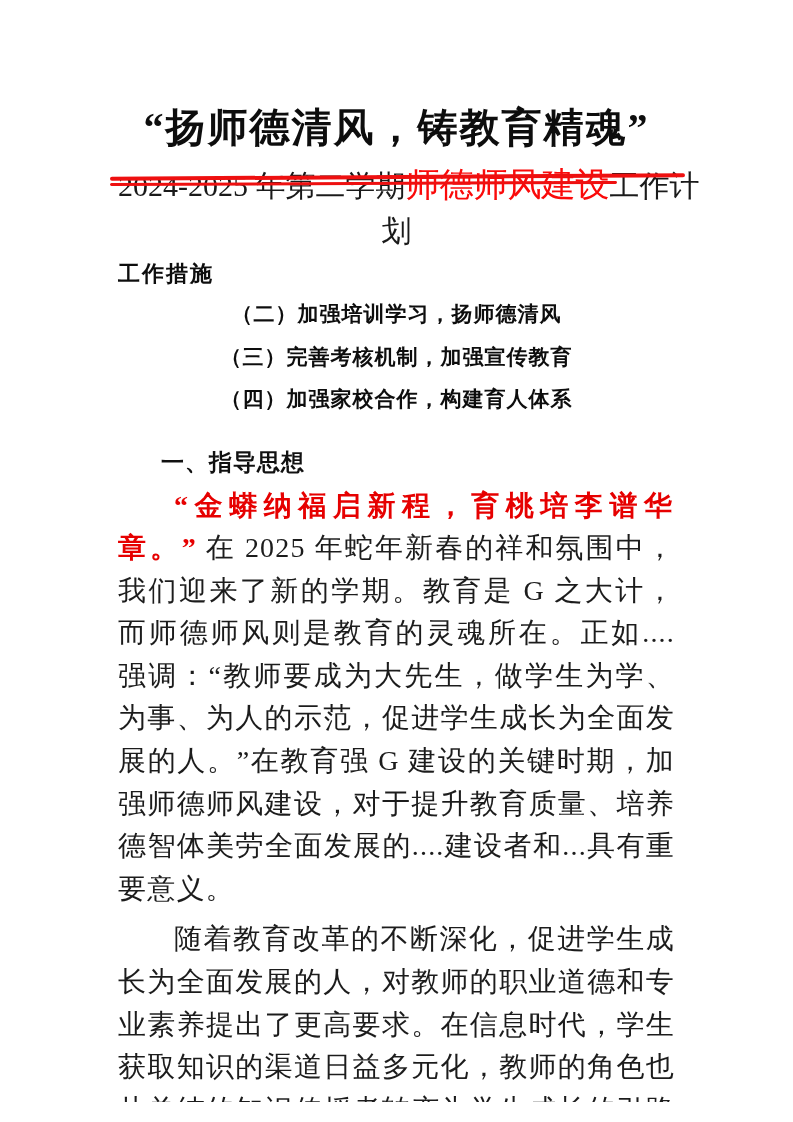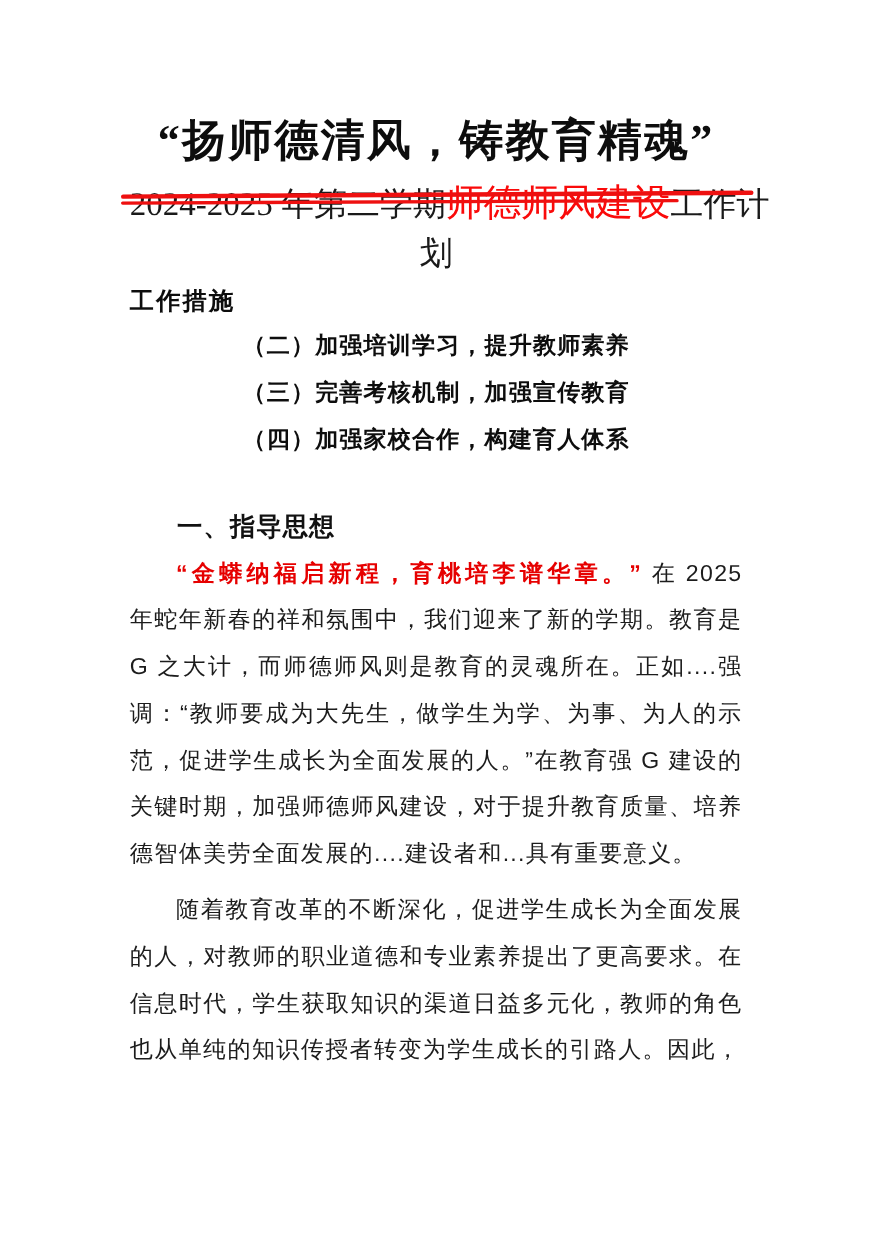--- a/index.html
+++ b/index.html
@@ -88,40 +88,40 @@
     font-size: 21px;
     line-height: 42.5px;
     font-weight: 700;
     letter-spacing: 1px;
     color: #0d0d0d;
     white-space: nowrap;
   }
 
   
   .section-heading {
-    margin-top: 42px;
+    margin-top: 26px;
     padding-left: 43px;
     font-size: 23px;
     line-height: 30px;
     font-weight: 700;
     color: #111111;
     font-family: "Liberation Sans", sans-serif;
     letter-spacing: 1px;
   }
 
   
   .body-paragraph {
     margin: 8px 0 0 0;
-    font-size: 21px;
+    font-size: 28px;
     line-height: 42.6px;
     text-align: justify;
     text-indent: 2em;
     letter-spacing: 1.2px;
     color: #1c1c1c;
-    font-family: Liberation Sans, sans-serif;
+    font-family: Liberation Serif, serif;
   }
   .red-quote {
     color: #e60000;
     letter-spacing: 3px;
     font-weight: 600;
     margin-right: 6px;
   }
 </style>
 </head>
 <body>
@@ -134,21 +134,21 @@
     <div class="subtitle">
       <div class="row"><span>2024-2025 年第二学期</span><span class="deleted-red">师德师风建设</span><span>工作计</span></div>
       <div class="row">划</div>
       <div class="strike-line one"></div>
       <div class="strike-line two"></div>
     </div>
 
     <div class="measures-heading">工作措施</div>
 
     <div class="measures-list">
-      <div class="measure-item">（二）加强培训学习，提升教师素养</div>
+      <div class="measure-item">（二）加强培训学习，扬师德清风</div>
       <div class="measure-item">（三）完善考核机制，加强宣传教育</div>
       <div class="measure-item">（四）加强家校合作，构建育人体系</div>
     </div>
 
     <div class="section-heading">一、指导思想</div>
 
     <p class="body-paragraph"><span class="red-quote">“金蟒纳福启新程，育桃培李谱华章。”</span><span>在 2025 年蛇年新春的祥和氛围中，我们迎来了新的学期。教育是 G 之大计，而师德师风则是教育的灵魂所在。正如....强调：“教师要成为大先生，做学生为学、为事、为人的示范，促进学生成长为全面发展的人。”在教育强 G 建设的关键时期，加强师德师风建设，对于提升教育质量、培养德智体美劳全面发展的....建设者和...具有重要意义。</span></p>
 
     <p class="body-paragraph"><span>随着教育改革的不断深化，促进学生成长为全面发展的人，对教师的职业道德和专业素养提出了更高要求。在信息时代，学生获取知识的渠道日益多元化，教师的角色也从单纯的知识传授者转变为学生成长的引路人。因此，</span></p>
 

